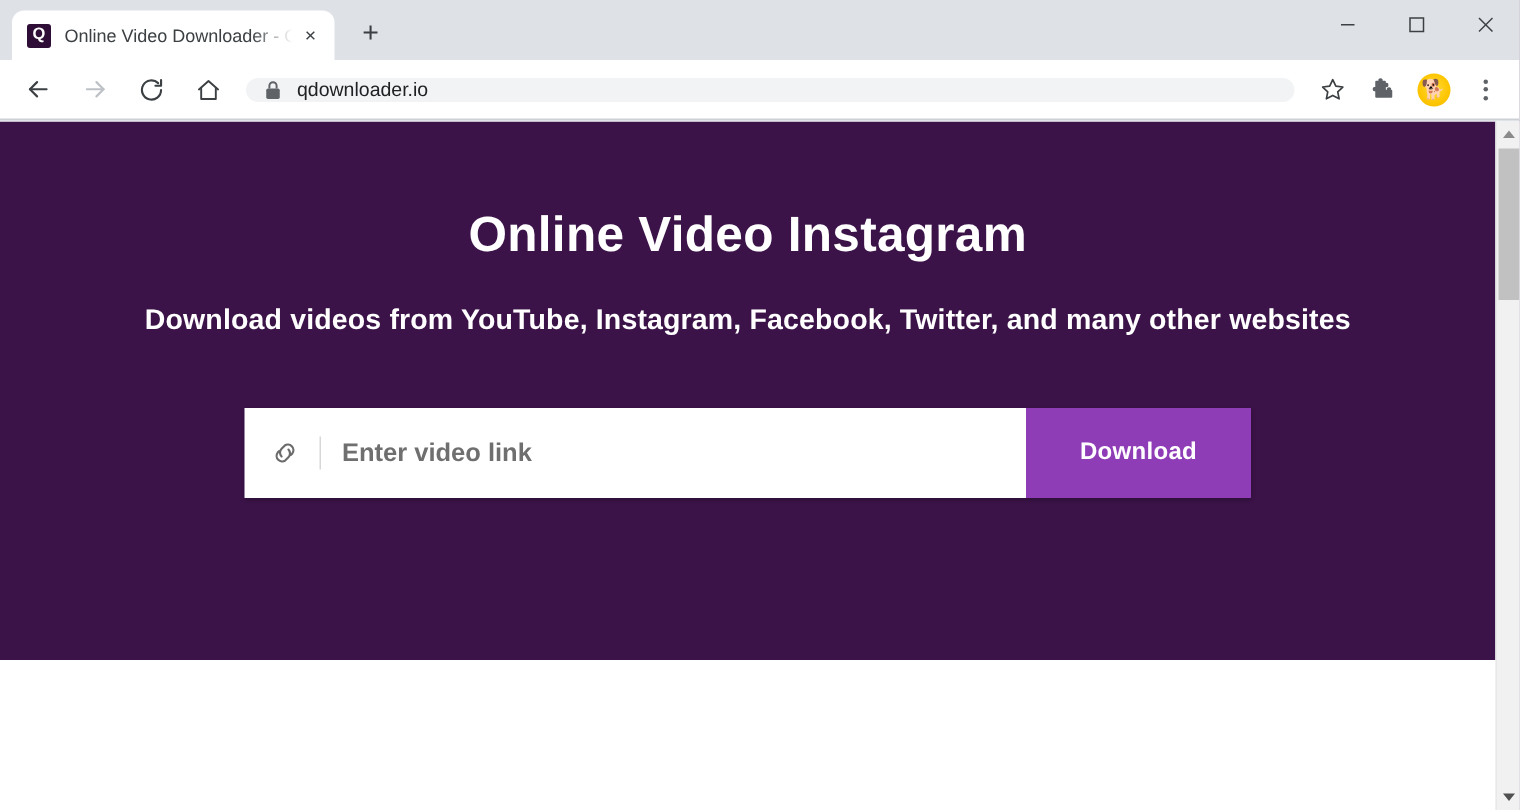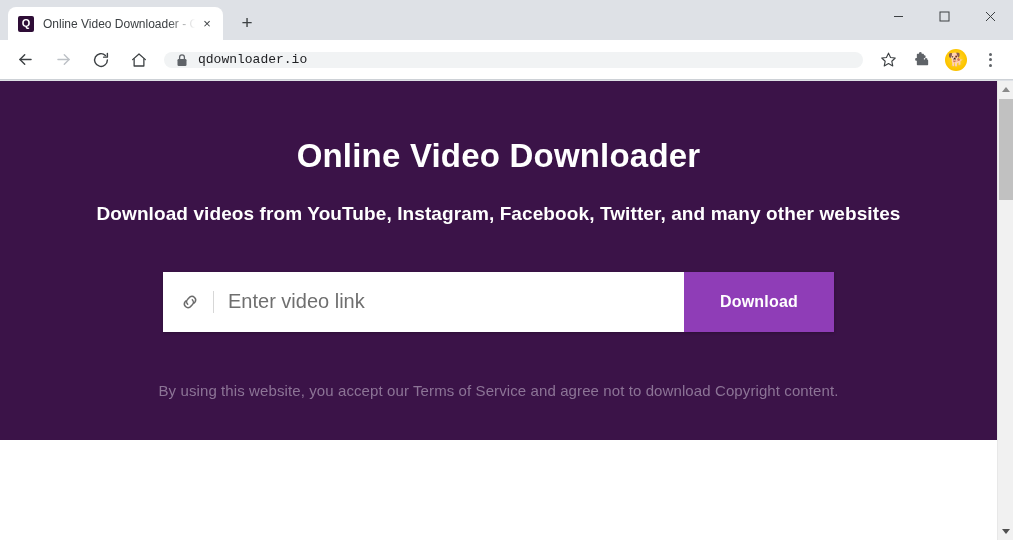--- a/index.html
+++ b/index.html
@@ -68,21 +68,21 @@
   }
   .navbtn {
     width: 30px; height: 30px; margin: 0 4px;
     display: flex; align-items: center; justify-content: center;
     border-radius: 50%; color: #3c4043;
   }
   .navbtn.disabled { color: #bdc1c6; }
   .omnibox {
     flex: 1 1 auto; height: 16px; margin: 0 8px 0 6px;
     background: #f1f3f4; border-radius: 14px;
-    display: flex; align-items: center; padding: 0 12px; font-family: Liberation Mono, monospace;
+    display: flex; align-items: center; padding: 0 12px;
   }
   .lock { width: 12px; height: 14px; margin-right: 10px; flex: 0 0 12px; }
   .url { font-size: 13px; color: #202124; }
   .tb-icon {
     width: 28px; height: 28px; margin: 0 3px;
     display: flex; align-items: center; justify-content: center;
     border-radius: 50%; color: #5f6368;
   }
   .avatar {
     width: 22px; height: 22px; border-radius: 50%;
@@ -147,21 +147,21 @@
   .inputwrap {
     flex: 1 1 auto; background: #ffffff;
     display: flex; align-items: center;
     padding-left: 16px;
   }
   .link-icon { flex: 0 0 22px; width: 22px; height: 22px; color: #6b6b6b; display: flex; align-items: center; }
   .divider { width: 1px; height: 22px; background: #d7d7d7; margin: 0 14px 0 12px; flex: 0 0 1px; }
   .linkinput {
     flex: 1 1 auto; border: none; outline: none; background: transparent;
     font-family: "Liberation Sans", sans-serif;
-    font-size: 20px; color: #3b3b3b; height: 100%;
+    font-size: 17px; color: #3b3b3b; height: 100%; font-weight: bold;
   }
   .linkinput::placeholder { color: #6f6f6f; }
   .dlbtn {
     flex: 0 0 150px; width: 150px;
     background: #8f3db7; color: #ffffff;
     border: none; cursor: pointer;
     font-family: "Liberation Sans", sans-serif;
     font-size: 16px; font-weight: bold;
     letter-spacing: .2px;
   }
@@ -289,38 +289,37 @@
           <i></i>
         </span>
     </div>
   </div>
 
   <div class="viewport">
     <div class="page">
 
 
       <div class="hero">
-        <h1>Online Video Downloader</h1>
+        <h1>Online Video Instagram</h1>
         <div class="sub">Download videos from YouTube, Instagram, Facebook, Twitter, and many other websites</div>
 
         <div class="searchrow">
           <div class="inputwrap">
             <span class="link-icon">
               <svg width="22" height="22" viewBox="0 0 24 24" fill="none" stroke="currentColor" stroke-width="1.6" stroke-linecap="round">
                   <path d="M9.5 14.5a4 4 0 0 1 0-5.6l2.2-2.2a4 4 0 0 1 5.6 5.6l-1.1 1.1"></path>
                   <path d="M14.5 9.5a4 4 0 0 1 0 5.6l-2.2 2.2a4 4 0 0 1-5.6-5.6l1.1-1.1"></path>
                 </svg>
             </span>
             <span class="divider"></span>
             <input class="linkinput" type="text" placeholder="Enter video link" style="">
           </div>
           <button class="dlbtn">Download</button>
         </div>
 
-        <div class="terms">By using this website, you accept our Terms of Service and agree not to download Copyright content.</div>
       </div>
 
       <div class="page-bottom"></div>
     </div>
   </div>
 
   <div class="scrollbar">
     <div class="sb-arrow up">
         <i></i>
       </div>

